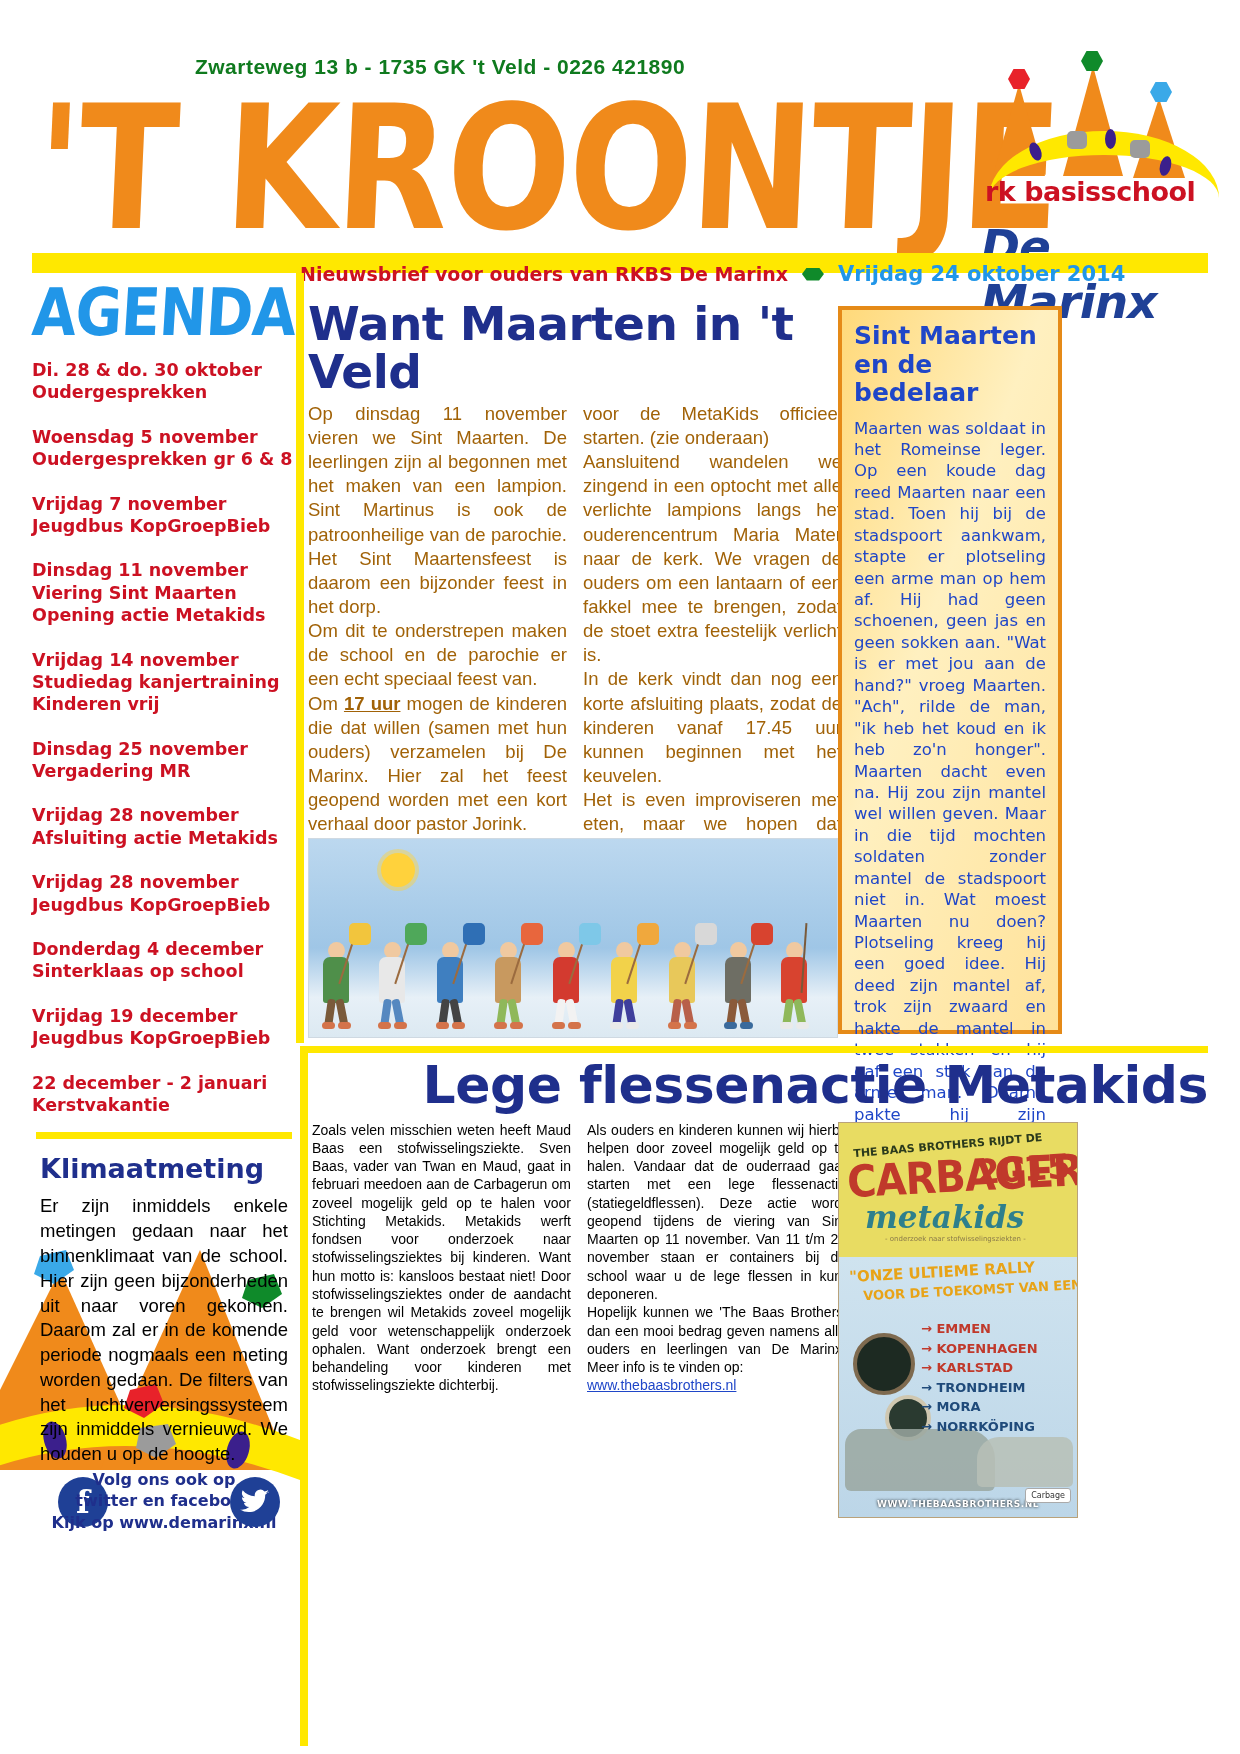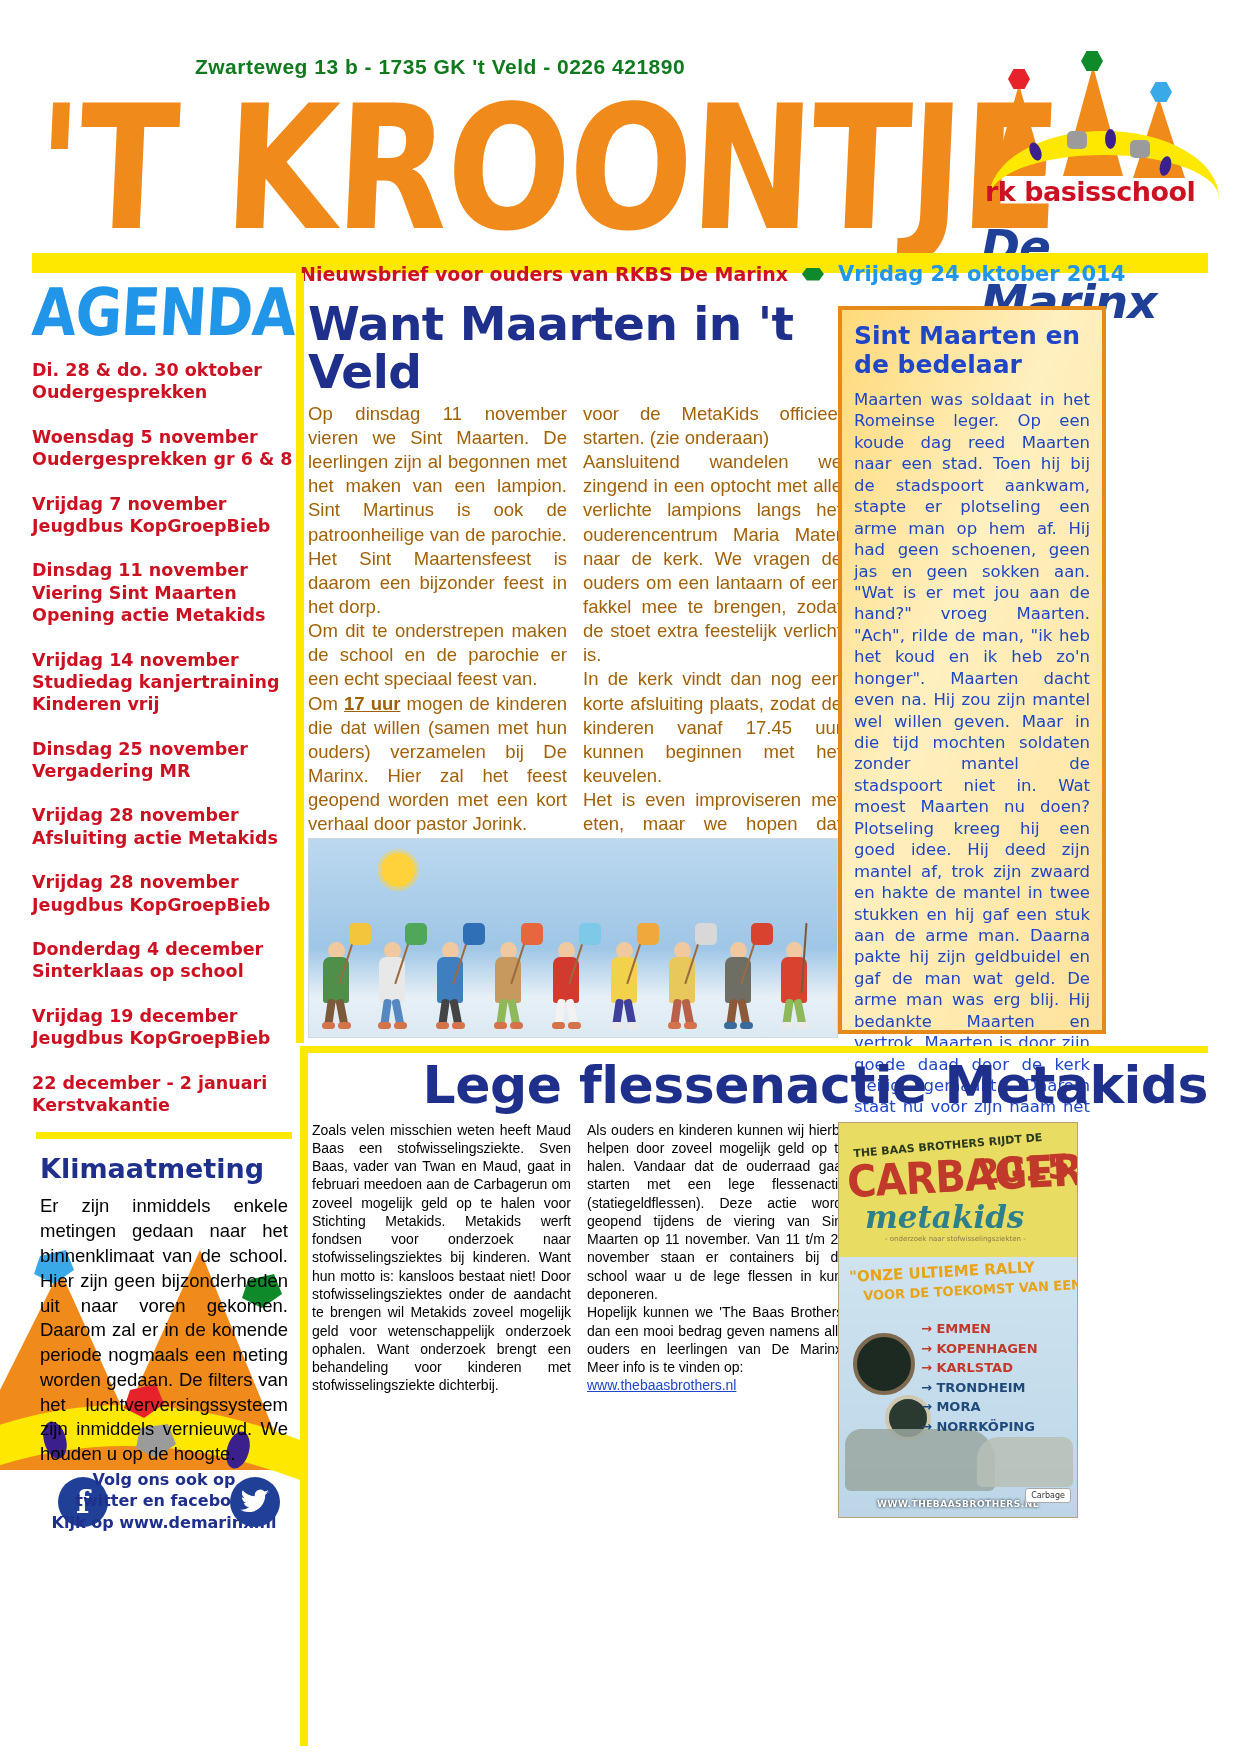--- a/index.html
+++ b/index.html
@@ -94,21 +94,21 @@
     font-family:"DejaVu Sans", sans-serif; letter-spacing:-.5px;
     width:530px; margin-left:4px;
   }
   #sm-cols { display:flex; gap:16px; margin:6px 0 0 4px; width:534px; }
   .sm-col { width:259px; font-size:18.5px; line-height:1.305; text-align:justify; color:#a16207; font-family:"Liberation Sans", sans-serif; }
   .sm-col p { margin:0; }
   .u-bold { font-weight:bold; text-decoration:underline; }
 
   
   #story-box {
-    position:absolute; left:534px; top:6px; width:268px; height:728px;
+    position:absolute; left:534px; top:6px; width:224px; height:728px;
     background:linear-gradient(110deg,#ffd97a 0%,#fff0c0 42%,#ffe29a 100%);
     border:4px solid #e58a18;
   }
   #story-title { color:#1f46c8; font-size:25px; font-weight:bold; line-height:1.14; padding:12px 12px 0 12px; font-family:"DejaVu Sans", sans-serif; }
   #story-body { color:#1f46c8; font-size:16.5px; line-height:1.30; text-align:justify; padding:10px 12px 8px 12px; font-family:"DejaVu Sans", sans-serif; }
 
   
   #lantern-img {
     position:absolute; left:4px; top:538px; width:530px; height:200px;
     background:linear-gradient(#bcd8ef,#9fc6e6 55%,#e7f0f7 80%,#dce9f2);

